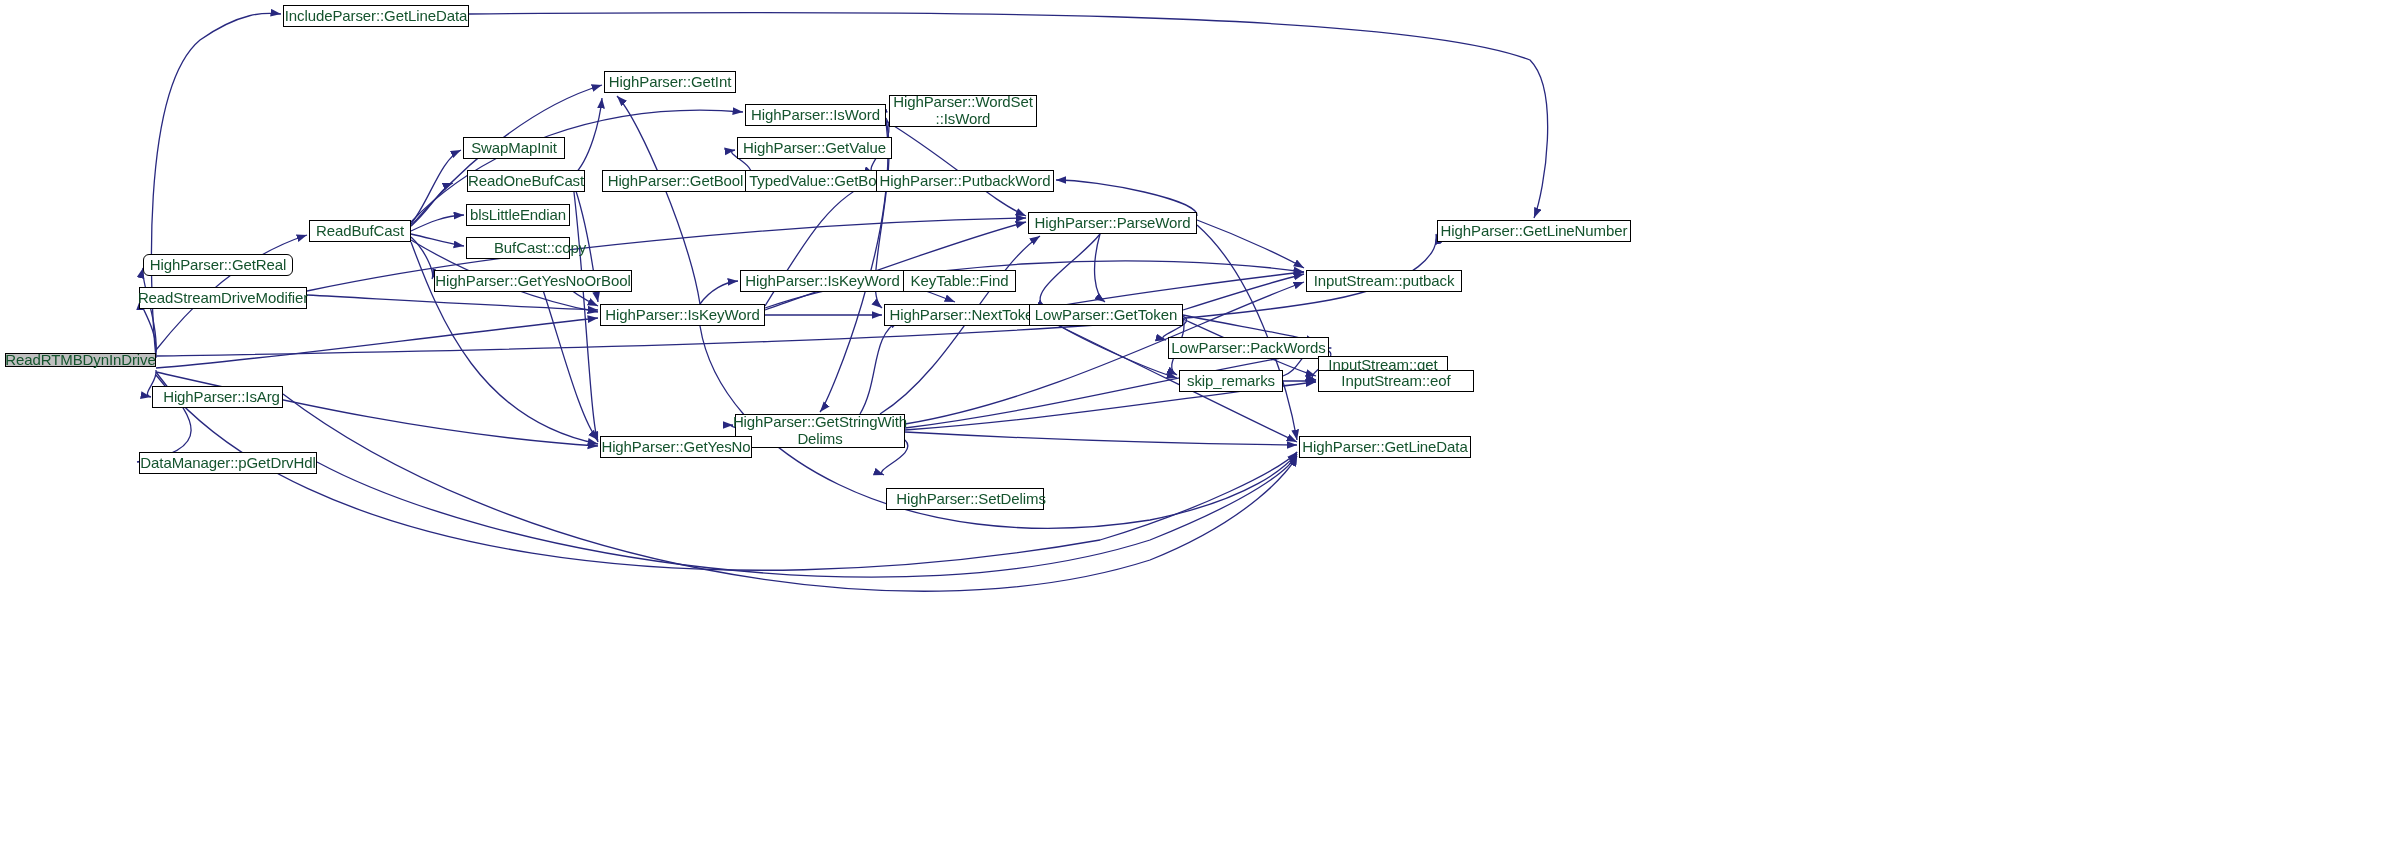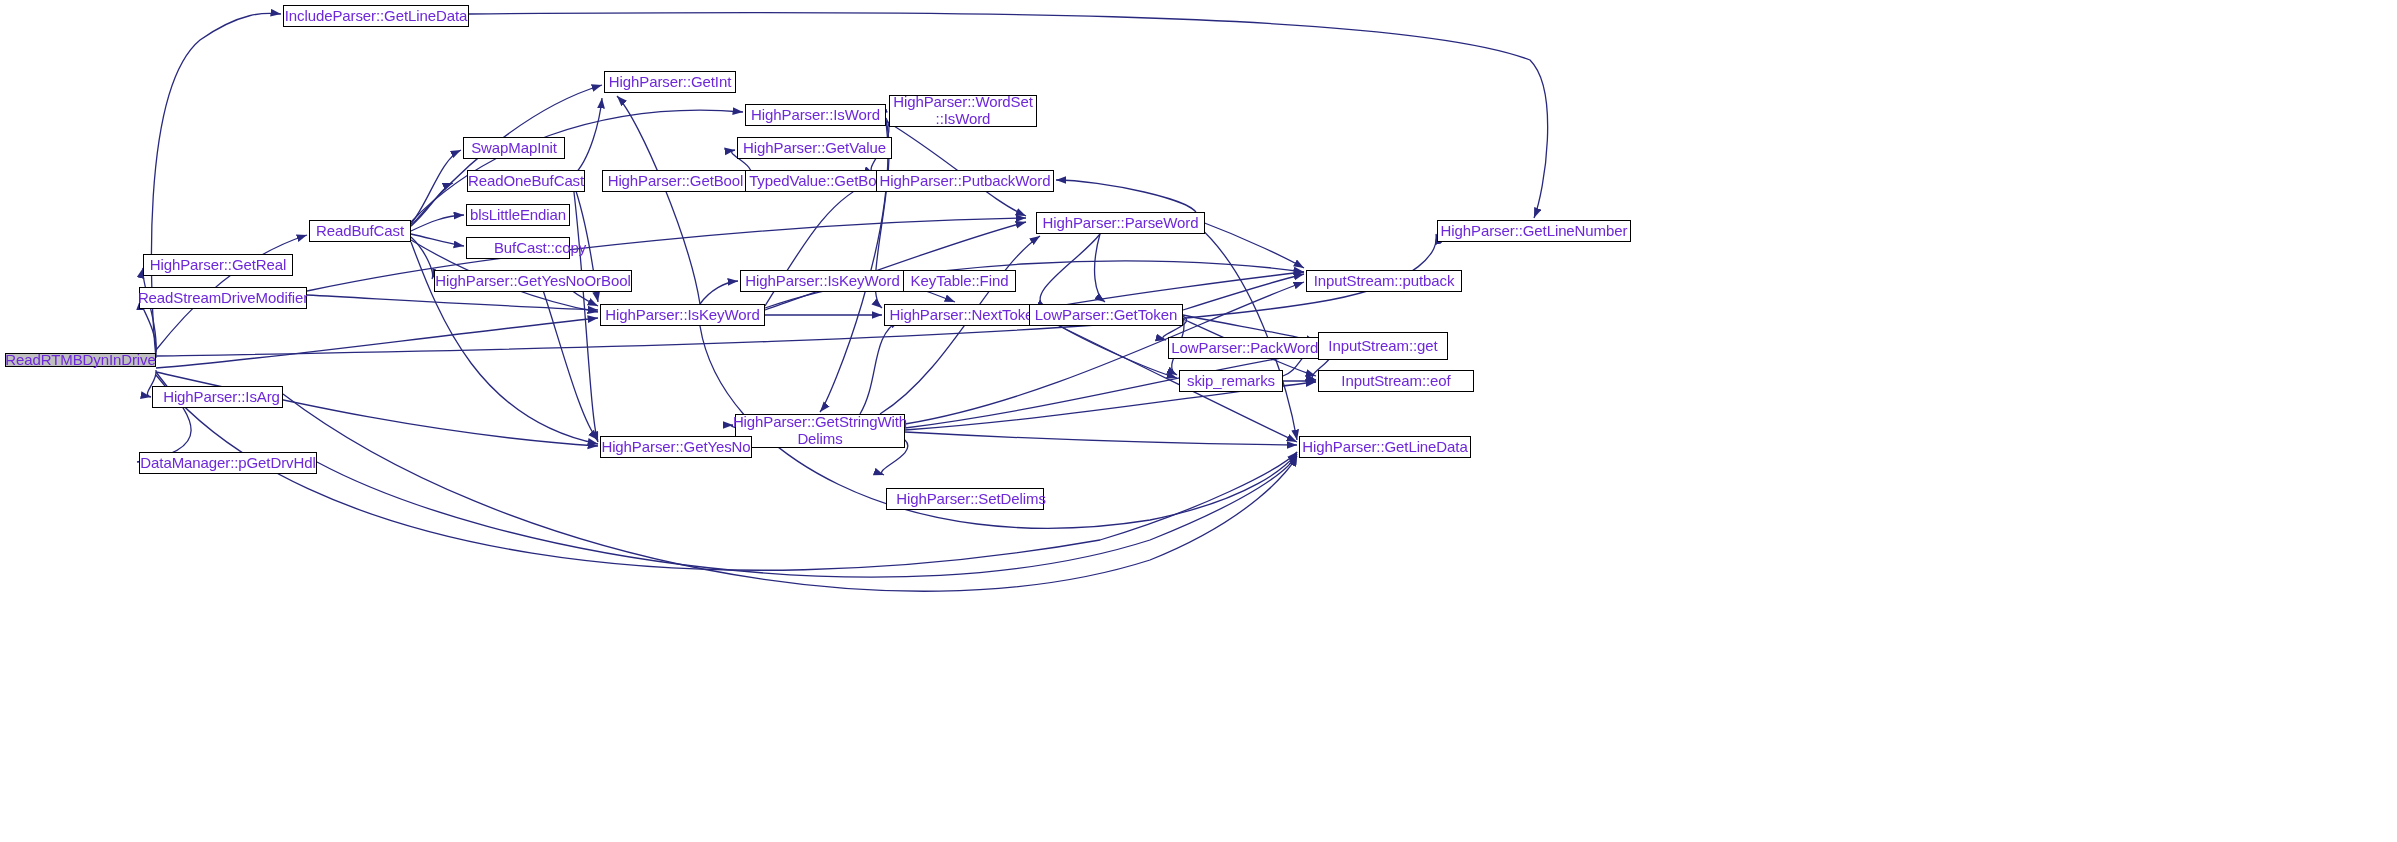--- a/index.html
+++ b/index.html
@@ -22,21 +22,21 @@
     left: 0;
     top: 0;
     width: 2397px;
     height: 842px;
   }
   .node {
     position: absolute;
     box-sizing: border-box;
     border: 1px solid #000000;
     background: #ffffff;
-    color: #6d28d9;
+    color: #14532d;
     font-size: 15px;
     line-height: 1.12;
     display: flex;
     align-items: center;
     justify-content: center;
     text-align: center;
     white-space: pre-line;
     letter-spacing: -0.1px;
   }
   .node.root {
@@ -135,35 +135,35 @@
       <div class="node" style="left: 745px; top: 104px; width: 141px; height: 22px;">HighParser::IsWord</div>
       <div class="node" style="left: 889px; top: 95px; width: 148px; height: 32px;">HighParser::WordSet
 ::IsWord</div>
       <div class="node" style="left: 463px; top: 137px; width: 102px; height: 22px;">SwapMapInit</div>
       <div class="node" style="left: 737px; top: 137px; width: 155px; height: 22px;">HighParser::GetValue</div>
       <div class="node" style="left: 455px; top: 170px; width: 118px; height: 22px; margin-left: 12px;">ReadOneBufCast</div>
       <div class="node" style="left: 602px; top: 170px; width: 147px; height: 22px;">HighParser::GetBool</div>
       <div class="node" style="left: 745px; top: 170px; width: 147px; height: 22px;">TypedValue::GetBool</div>
       <div class="node" style="left: 876px; top: 170px; width: 178px; height: 22px;">HighParser::PutbackWord</div>
       <div class="node" style="left: 466px; top: 204px; width: 104px; height: 22px;">blsLittleEndian</div>
-      <div class="node" style="left: 1028px; top: 212px; width: 169px; height: 22px; margin-left: 8px;">HighParser::ParseWord</div>
+      <div class="node" style="left: 1028px; top: 212px; width: 169px; height: 22px;">HighParser::ParseWord</div>
       <div class="node" style="left: 1437px; top: 220px; width: 194px; height: 22px;">HighParser::GetLineNumber</div>
       <div class="node" style="left: 309px; top: 220px; width: 102px; height: 22px;">ReadBufCast</div>
       <div class="node" style="left: 466px; top: 237px; width: 104px; height: 22px; padding-left: 44px;">BufCast::copy</div>
-      <div class="node" style="left: 143px; top: 254px; width: 150px; height: 22px;">HighParser::GetReal</div>
+      <div class="node" style="left: 143px; top: 254px; width: 150px; height: 22px; border-radius: 6px;">HighParser::GetReal</div>
       <div class="node" style="left: 740px; top: 270px; width: 165px; height: 22px;">HighParser::IsKeyWord</div>
       <div class="node" style="left: 903px; top: 270px; width: 113px; height: 22px;">KeyTable::Find</div>
       <div class="node" style="left: 1306px; top: 270px; width: 156px; height: 22px;">InputStream::putback</div>
       <div class="node" style="left: 434px; top: 270px; width: 198px; height: 22px;">HighParser::GetYesNoOrBool</div>
       <div class="node" style="left: 139px; top: 287px; width: 168px; height: 22px;">ReadStreamDriveModifier</div>
       <div class="node" style="left: 600px; top: 304px; width: 165px; height: 22px;">HighParser::IsKeyWord</div>
       <div class="node" style="left: 884px; top: 304px; width: 163px; height: 22px;">HighParser::NextToken</div>
       <div class="node" style="left: 1029px; top: 304px; width: 154px; height: 22px;">LowParser::GetToken</div>
       <div class="node" style="left: 1168px; top: 337px; width: 161px; height: 22px;">LowParser::PackWords</div>
-      <div class="node" style="left: 1318px; top: 332px; width: 130px; height: 28px;">InputStream::get</div>
+      <div class="node" style="left: 1318px; top: 356px; width: 130px; height: 18px;">InputStream::get</div>
       <div class="node" style="left: 1179px; top: 370px; width: 104px; height: 22px;">skip_remarks</div>
       <div class="node" style="left: 1318px; top: 370px; width: 156px; height: 22px;">InputStream::eof</div>
       <div class="node" style="left: 152px; top: 386px; width: 131px; height: 22px; padding-left: 8px;">HighParser::IsArg</div>
       <div class="node" style="left: 735px; top: 414px; width: 170px; height: 34px;">HighParser::GetStringWith
 Delims</div>
       <div class="node" style="left: 600px; top: 436px; width: 152px; height: 22px;">HighParser::GetYesNo</div>
       <div class="node" style="left: 1299px; top: 436px; width: 172px; height: 22px;">HighParser::GetLineData</div>
       <div class="node" style="left: 139px; top: 452px; width: 178px; height: 22px;">DataManager::pGetDrvHdl</div>
       <div class="node" style="left: 886px; top: 488px; width: 158px; height: 22px; padding-left: 12px;">HighParser::SetDelims</div>
     </div>

